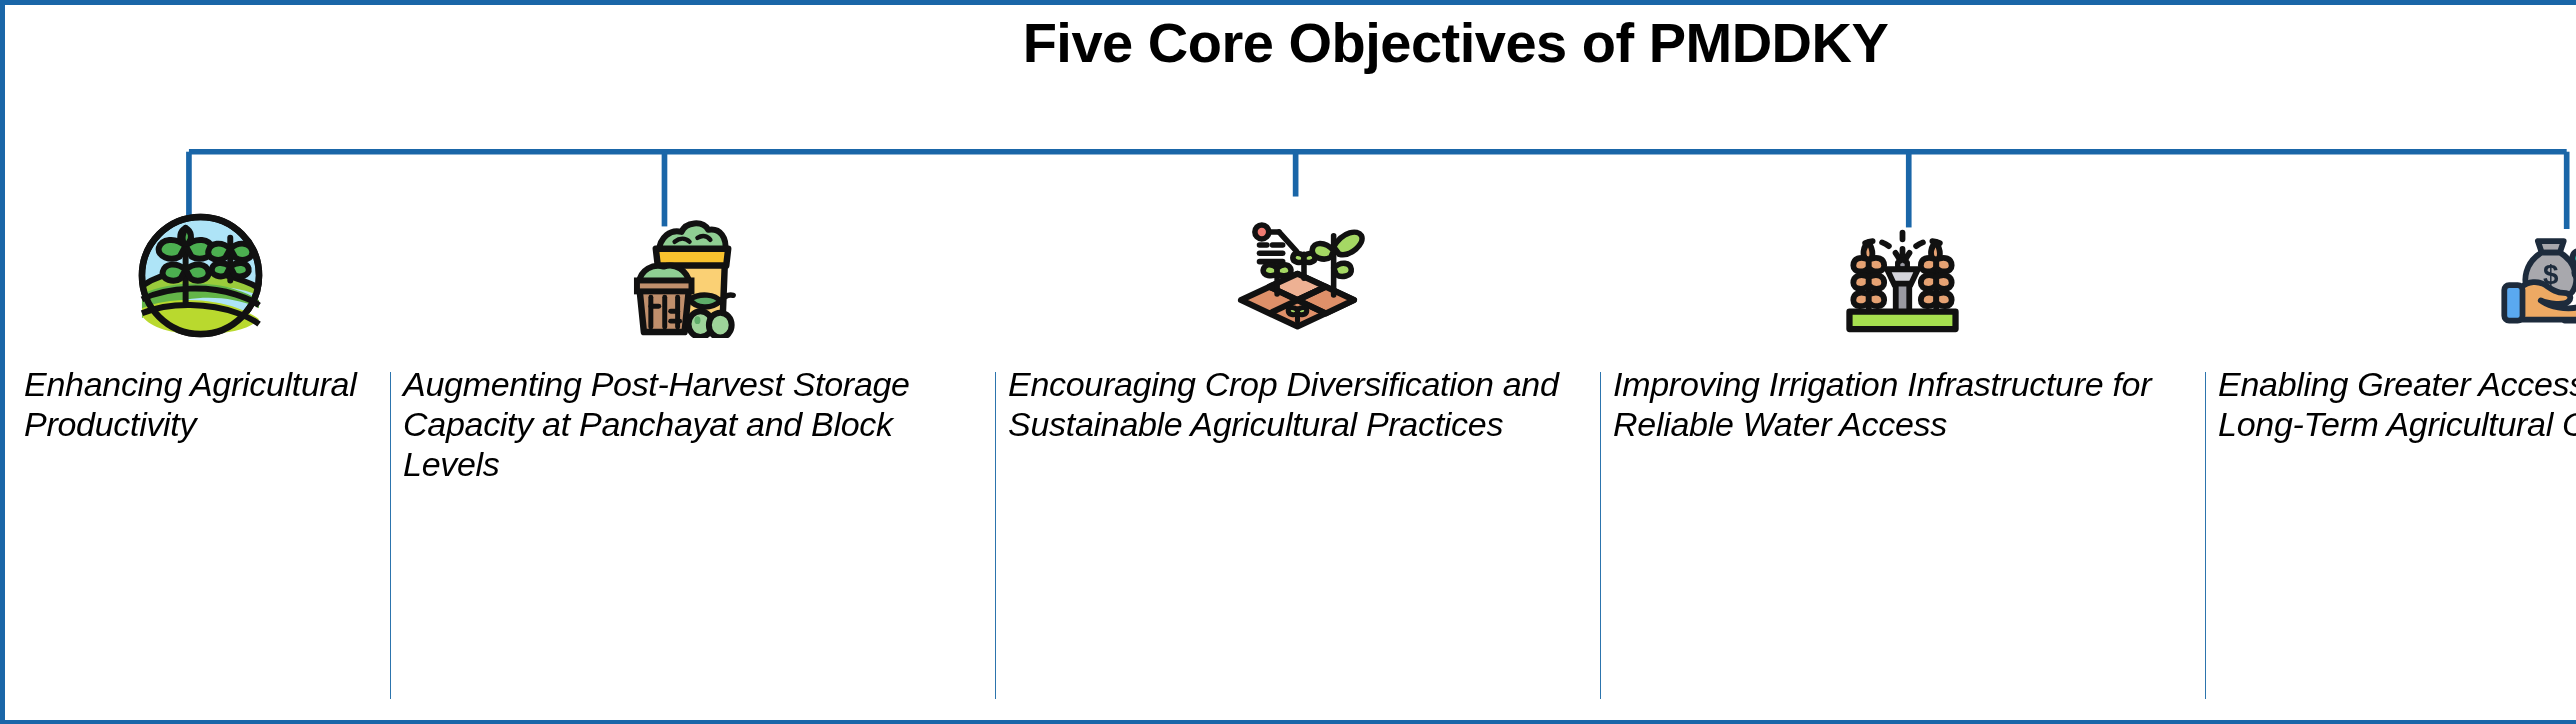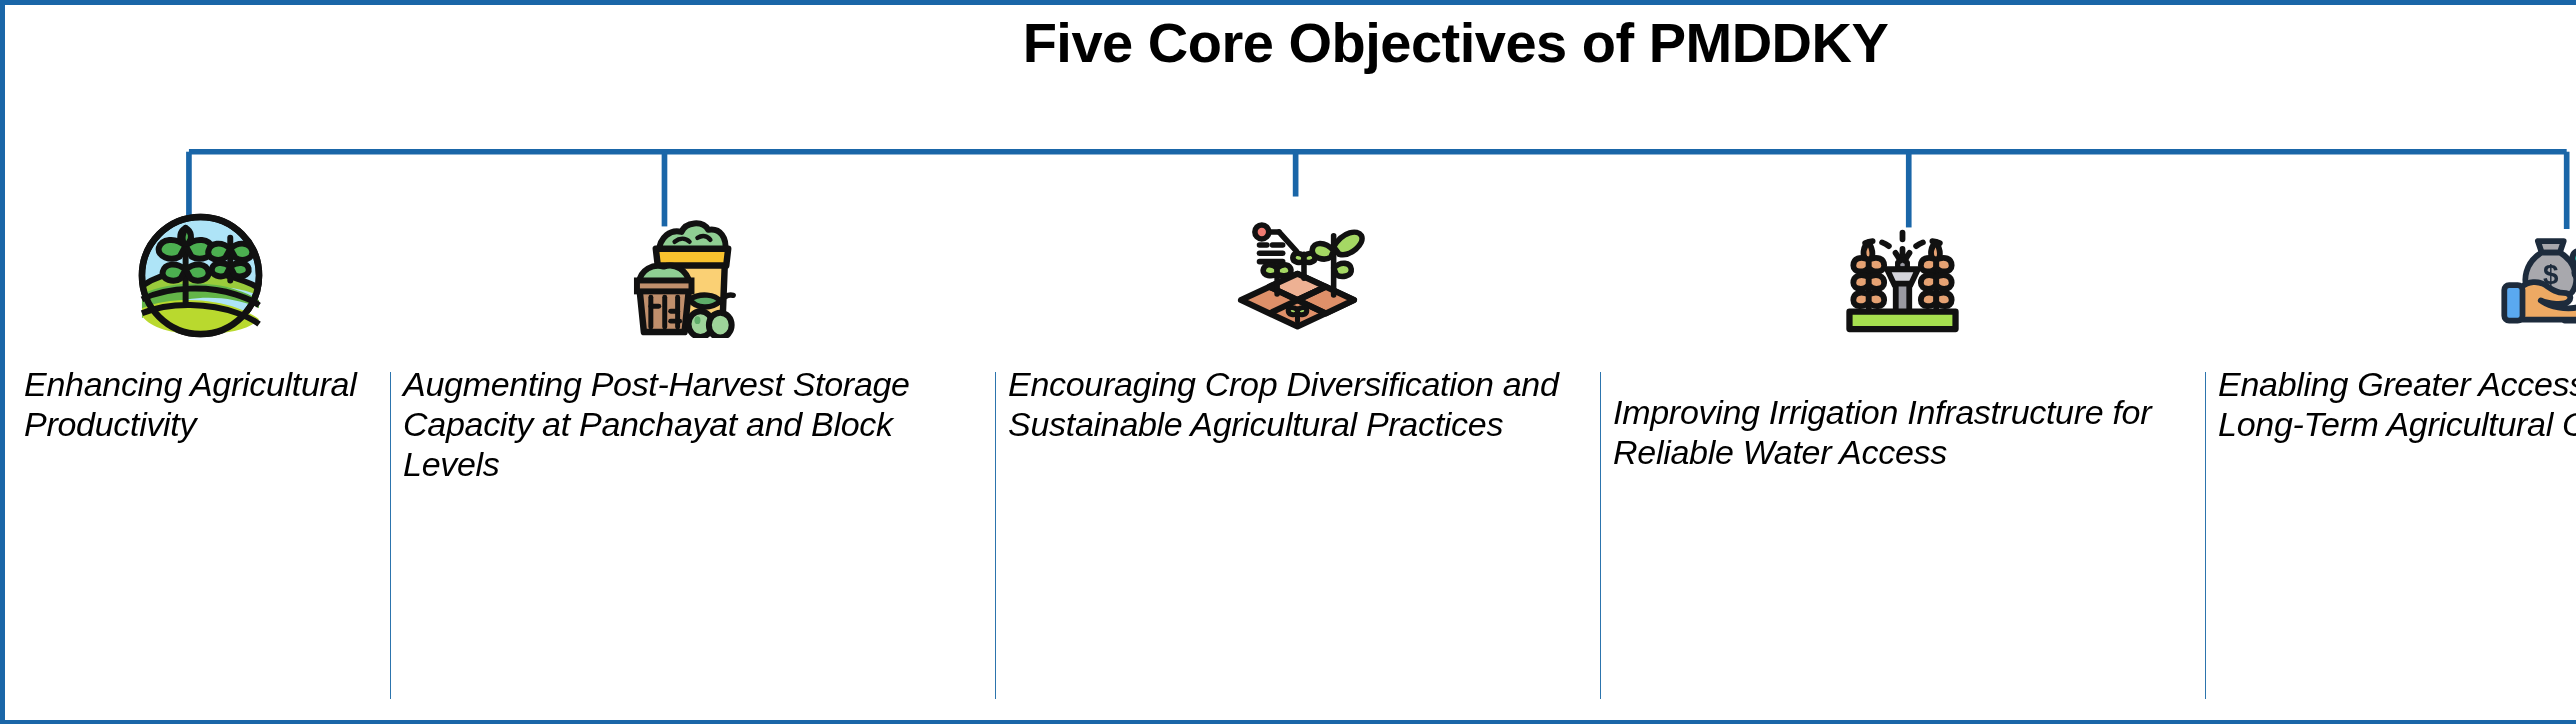--- a/index.html
+++ b/index.html
@@ -51,21 +51,21 @@
     position:relative;
     display:flex;
     flex-direction:column;
     align-items:center;
     box-sizing:border-box;
     padding:0 13.4px;
   }
   .col.c1{width:379px;}
   .col.c2{width:605px;}
   .col.c3{width:605px;}
-  .col.c4{width:605px;gap:28px;}
+  .col.c4{width:605px;}
   .col.c5{width:705px;}
 
   .col + .col::before{
     content:"";
     position:absolute;
     left:0;top:161px;
     width:1px;height:327px;
     background:#2c74ad;
   }
 

